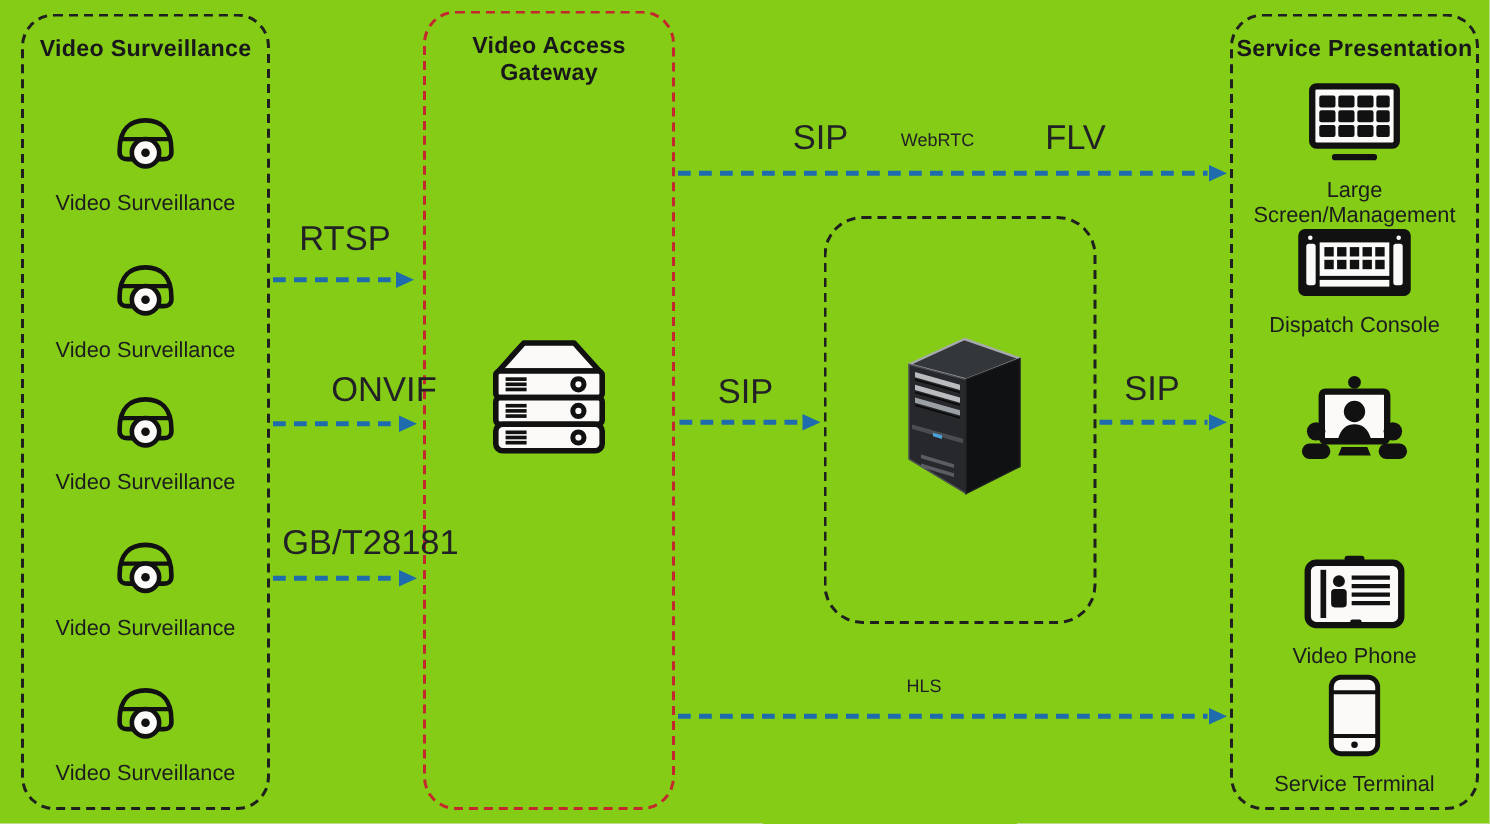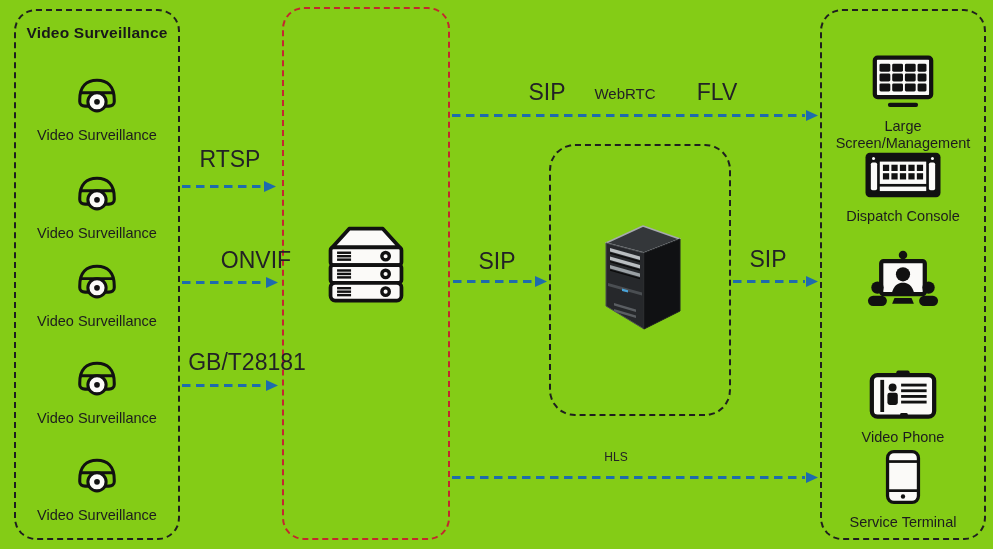--- a/index.html
+++ b/index.html
@@ -22,21 +22,21 @@
   #core-panel{left:549px;top:144px;width:182px;height:272px;border-radius:26px;
     display:flex;align-items:center;justify-content:center;}
   #right-panel{left:820px;top:9px;width:166px;height:531px;}
 
   
   .node{position:absolute;left:0;right:0;display:flex;flex-direction:column;align-items:center;}
   .node-label{font-size:14.5px;line-height:1.18;text-align:center;margin-top:4px;color:#1c1c1e;max-width:158px;}
 
   
   .proto{position:absolute;transform:translate(-50%,-50%);font-size:23px;color:#222226;white-space:nowrap;}
-  .proto.small{font-size:15px;}
+  .proto.small{font-size:12px;}
 
   .arrow{position:absolute;height:15px;display:block;}
 
   .gw-icon{margin-top:0;}
 </style>
 </head>
 <body>
 
 <div id="stage">
 
@@ -98,20 +98,21 @@
           <line x1="7" y1="17.5" x2="41" y2="17.5" stroke="#111" stroke-width="3"></line>
           <circle cx="24" cy="27" r="9.5" fill="#fbfaf8" stroke="#111" stroke-width="3.2"></circle>
           <circle cx="24" cy="27" r="3" fill="#111"></circle>
         </svg>
       </span>
       <div class="node-label">Video Surveillance</div>
     </div>
   </div>
 
   <div id="gateway-panel" class="panel red">
+    <div class="panel-title">Video Access Gateway</div>
     <div class="node" style="top:215px">
       <span class="gw-icon">
         <svg width="92" height="84" viewBox="0 0 96 90">
           <path d="M30 5 L66 5 L84 25 L12 25 Z" fill="#fbfaf8" stroke="#111" stroke-width="4" stroke-linejoin="round"></path>
           <rect x="10" y="25" width="76" height="19" rx="3" fill="#fbfaf8" stroke="#111" stroke-width="4"></rect>
           <rect x="10" y="44" width="76" height="19" rx="3" fill="#fbfaf8" stroke="#111" stroke-width="4"></rect>
           <rect x="10" y="63" width="76" height="19" rx="5" fill="#fbfaf8" stroke="#111" stroke-width="4"></rect>
           <g fill="#111">
             <rect x="17" y="29.5" width="15" height="2.6"></rect>
               <rect x="17" y="33.2" width="15" height="2.6"></rect>
@@ -147,20 +148,21 @@
         </g>
         <polygon points="14,64 48,73.5 48,76.5 14,67" fill="#4a4e52"></polygon>
         <rect x="28" y="69.5" width="6" height="2.4" fill="#4aa3d8" transform="skewY(16)" transform-origin="28 69.5"></rect>
         <polygon points="20,84 42,90.5 42,93 20,86.5" fill="#5a5e62"></polygon>
         <polygon points="20,90 42,96.5 42,99 20,92.5" fill="#5a5e62"></polygon>
       </svg>
     </span>
   </div>
 
   <div id="right-panel" class="panel dark">
+    <div class="panel-title">Service Presentation</div>
 
     <div class="node" style="top:43px">
       <span>
         <svg width="62" height="56" viewBox="0 0 66 58">
           <rect x="3" y="3" width="60" height="42" rx="3" fill="#fbfaf8" stroke="#111" stroke-width="4.5"></rect>
           <g fill="#111">
             <rect x="8" y="9.5" width="11.5" height="8.5" rx="1.5"></rect>
               <rect x="21.5" y="9.5" width="11.5" height="8.5" rx="1.5"></rect>
               <rect x="35" y="9.5" width="11.5" height="8.5" rx="1.5"></rect>
               <rect x="48.5" y="9.5" width="9.5" height="8.5" rx="1.5"></rect>

